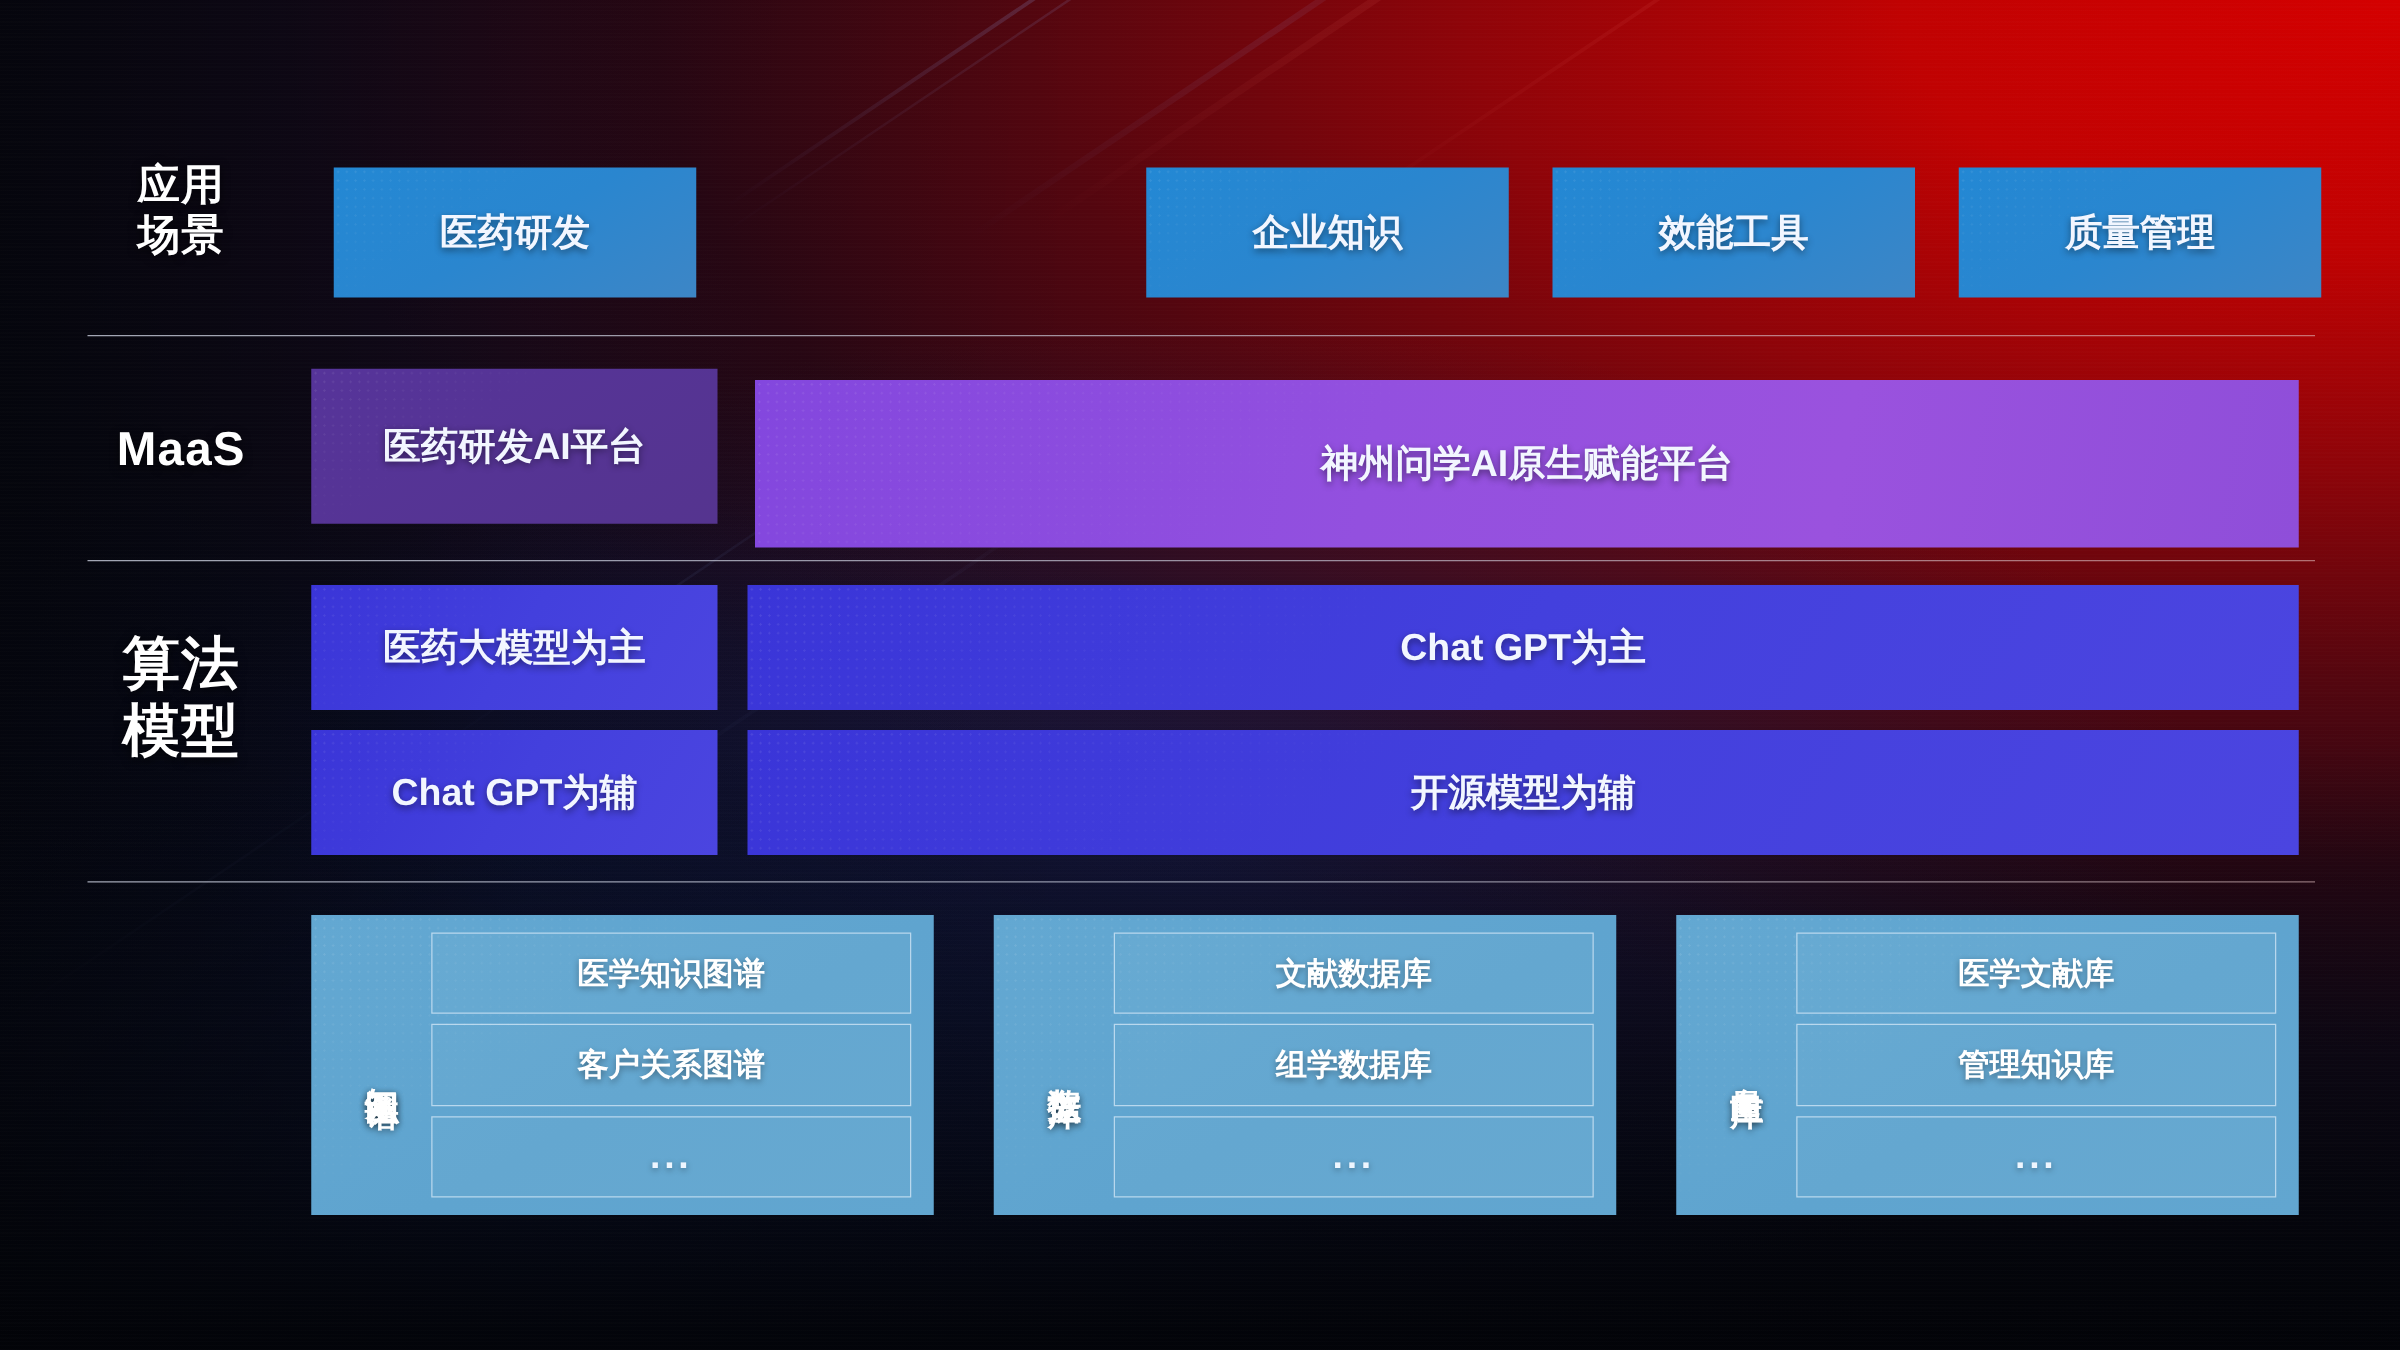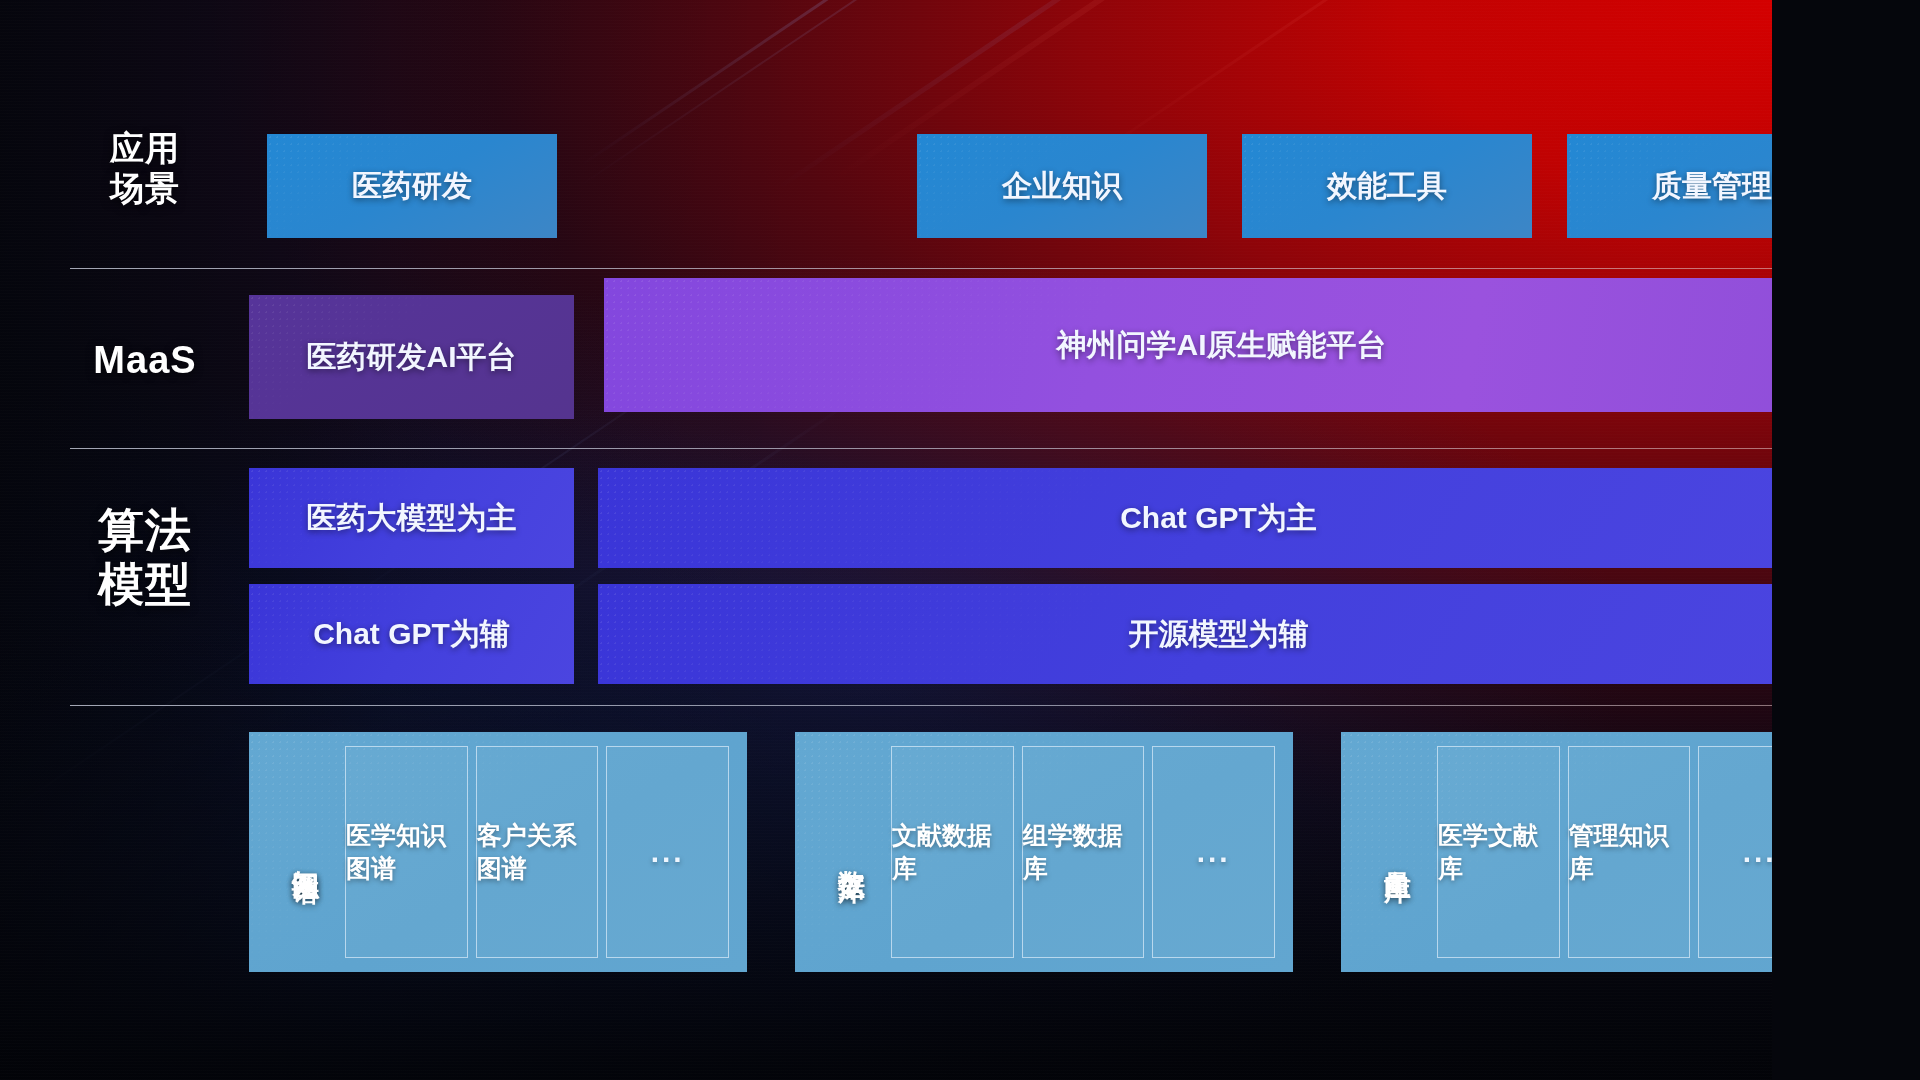--- a/index.html
+++ b/index.html
@@ -5,21 +5,21 @@
 <style>
   * { margin:0; padding:0; box-sizing:border-box; }
   html, body {
     width:1920px; height:1080px;
     overflow:hidden;
     background:#05060c;
     font-family:"Liberation Sans","DejaVu Sans",sans-serif;
   }
 
   
-  #stage { position:relative; width:1772px; height:1080px; overflow:hidden; background:#05060c; }
+  #stage { position:relative; width:1920px; height:1080px; overflow:hidden; background:#05060c; }
 
   .bg-base {
     position:absolute; inset:0;
     background:
       radial-gradient(130% 115% at 100% 0%,
         #d40000 0%, #c00202 16%, #8e0409 30%, #53060f 44%,
         #2a0714 56%, #150a1c 68%, #0a0a18 80%, #05060c 100%);
   }
   .bg-blue {
     position:absolute; inset:0;
@@ -117,21 +117,21 @@
     text-orientation:upright;
     letter-spacing:2px;
     margin:0 8px 0 10px;
     height:100%;
     display:flex; align-items:center; justify-content:center;
     text-shadow:0 2px 6px rgba(0,0,0,.4);
   }
   .kitems {
     position:relative; z-index:2;
     flex:1 1 auto;
-    display:flex; flex-direction:row; justify-content:space-between;
+    display:flex; flex-direction:column; justify-content:space-between;
     height:100%;
     gap:8px;
     padding:4px 6px 4px 0;
   }
   .kitem {
     flex:1 1 0;
     border:1px solid rgba(235,245,255,.62);
     display:flex; align-items:center; justify-content:center;
     color:#ffffff; font-weight:bold; font-size:25px;
     text-shadow:0 2px 5px rgba(0,0,0,.35);
@@ -177,21 +177,21 @@
       <span>质量管理</span>
     </div>
 
     <div class="divider" style="top:268px;"></div>
 
     <div class="row-label" style="left:70px; top:338px; width:150px; font-size:38px;">MaaS</div>
 
     <div class="box maas-dark" style="left:249px; top:295px; width:325px; height:124px;">
       <span>医药研发AI平台</span>
     </div>
-    <div class="box maas-wide" style="left:604px; top:278px; width:1235px; height:134px;">
+    <div class="box maas-wide" style="left:604px; top:304px; width:1235px; height:134px;">
       <span>神州问学AI原生赋能平台</span>
     </div>
 
     <div class="divider" style="top:448px;"></div>
 
     <div class="row-label" style="left:70px; top:503px; width:150px; font-size:46px;">算法
 模型</div>
 
     <div class="box algo-box" style="left:249px; top:468px; width:325px; height:100px;">
       <span>医药大模型为主</span>

